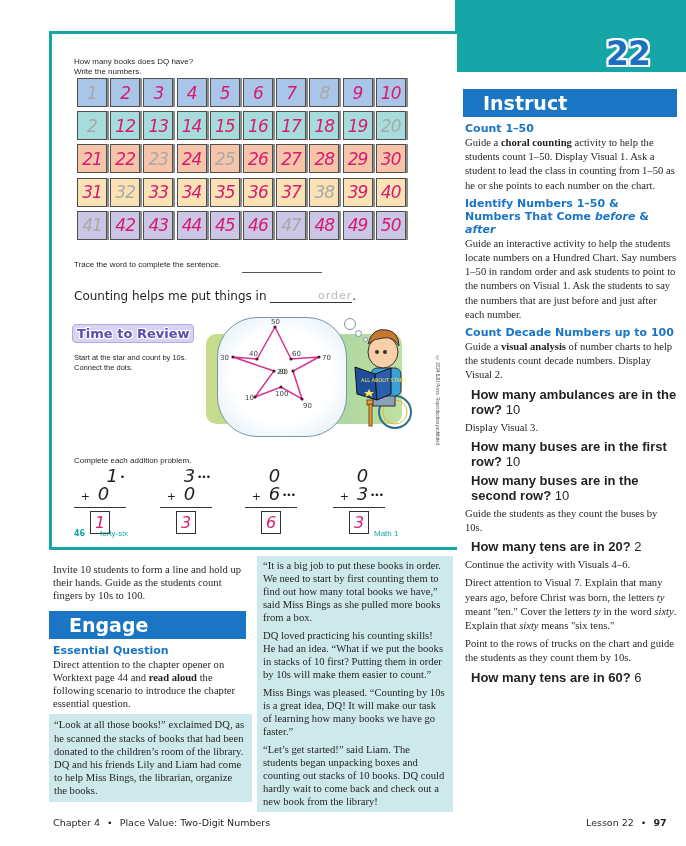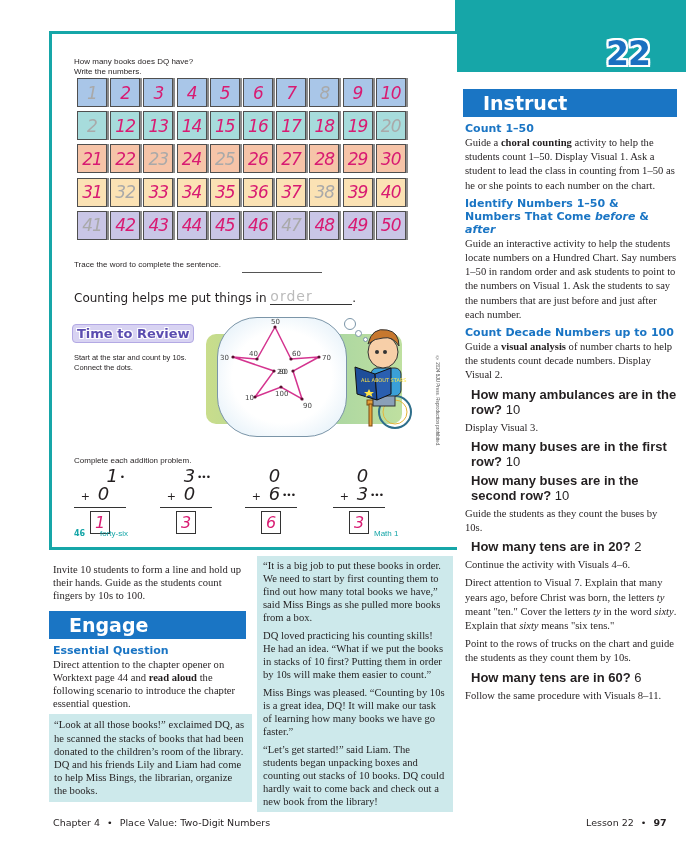--- a/index.html
+++ b/index.html
@@ -18,21 +18,21 @@
 
 #grid{position:absolute;left:25px;top:44px;display:grid;grid-template-columns:repeat(10,30px);grid-auto-rows:30px;column-gap:3.2px;row-gap:3.2px}
 .cell{position:relative;width:30px;height:29px;border:1px solid #4f4f4f;box-shadow:2px 0 0 #8a8a8a;display:flex;align-items:center;justify-content:center;
   font-family:"DejaVu Sans",sans-serif;font-style:italic;font-size:17px;color:#d81b72;letter-spacing:-1px}
 .cell.gray{color:#a9a9a9}
 .r0{background:#a9c6e8}.r1{background:#a7dcdc}.r2{background:#f6c4a8}.r3{background:#fbe2b4}.r4{background:#c9c6e6}
 
 
 #trace-line-top{position:absolute;left:190px;top:238px;width:80px;border-top:1px solid #555}
 #sentence{position:absolute;left:22px;top:255px;font-family:"DejaVu Sans",sans-serif;font-size:12px;color:#231f20}
-#trace-blank{display:inline-block;width:82px;border-bottom:1px solid #333;text-align:left;color:#bbb;font-size:14px;letter-spacing:1px;position:relative;top:-1px}
+#trace-blank{display:inline-block;width:82px;border-bottom:1px solid #333;text-align:right;color:#bbb;font-size:11px;letter-spacing:1px;position:relative;top:-1px}
 
 
 #review-title{position:absolute;left:20px;top:290px;font-family:"DejaVu Sans",sans-serif;font-weight:bold;font-size:13px;color:#5b4db0;
   text-shadow:1px 1px 0 #fff,-1px -1px 0 #fff,1px -1px 0 #fff,-1px 1px 0 #fff;background:#d8d3f2;border-radius:4px;padding:1px 4px;border:1px solid #b3a9e4}
 #review-instr{position:absolute;left:22px;top:319px;font-family:"Liberation Sans",sans-serif;font-size:7.5px;line-height:10px}
 #scene{position:absolute;left:154px;top:300px;width:196px;height:90px;border-radius:10px;background:linear-gradient(90deg,#c9dd8b,#a4d3a2 50%,#bfe0a0)}
 #cloud{position:absolute;left:165px;top:283px;width:130px;height:120px;border-radius:40px;background:radial-gradient(ellipse at center,#fff 55%,#dcecf7 100%);border:1px solid #7b95a8}
 .bubble{position:absolute;border-radius:50%;background:#fff;border:1px solid #7b95a8}
 #star-svg{position:absolute;left:165px;top:283px}
 #kid{position:absolute;left:295px;top:288px}
@@ -244,21 +244,20 @@
   <div class="q"><b>How many ambulances are in the row?</b> <span>10</span></div>
   <p>Display Visual 3.</p>
   <div class="q"><b>How many buses are in the first row?</b> <span>10</span></div>
   <div class="q"><b>How many buses are in the second row?</b> <span>10</span></div>
   <p>Guide the students as they count the buses by 10s.</p>
   <div class="q"><b>How many tens are in 20?</b> <span>2</span></div>
   <p>Continue the activity with Visuals 4–6.</p>
   <p><span>Direct attention to Visual 7. Explain that many years ago, before Christ was born, the letters </span><i>ty</i><span> meant "ten." Cover the letters </span><i>ty</i><span> in the word </span><i>sixty</i><span>. Explain that </span><i>sixty</i><span> means "six tens."</span></p>
   <p>Point to the rows of trucks on the chart and guide the students as they count them by 10s.</p>
   <div class="q"><b>How many tens are in 60?</b> <span>6</span></div>
-  <p>Follow the same procedure with Visuals 8–11.</p>
 </div>
 
 <div id="col-a">
   <p>Invite 10 students to form a line and hold up their hands. Guide as the students count fingers by 10s to 100.</p>
   <div class="section-bar" style="margin-top:8px;margin-left:-4px">Engage</div>
   <div class="subhead">Essential Question</div>
   <p><span>Direct attention to the chapter opener on Worktext page 44 and </span><b>read aloud</b><span> the following scenario to introduce the chapter essential question.</span></p>
   <div class="story">“Look at all those books!” exclaimed DQ, as he scanned the stacks of books that had been donated to the children’s room of the library. DQ and his friends Lily and Liam had come to help Miss Bings, the librarian, organize the books.</div>
 </div>
 

